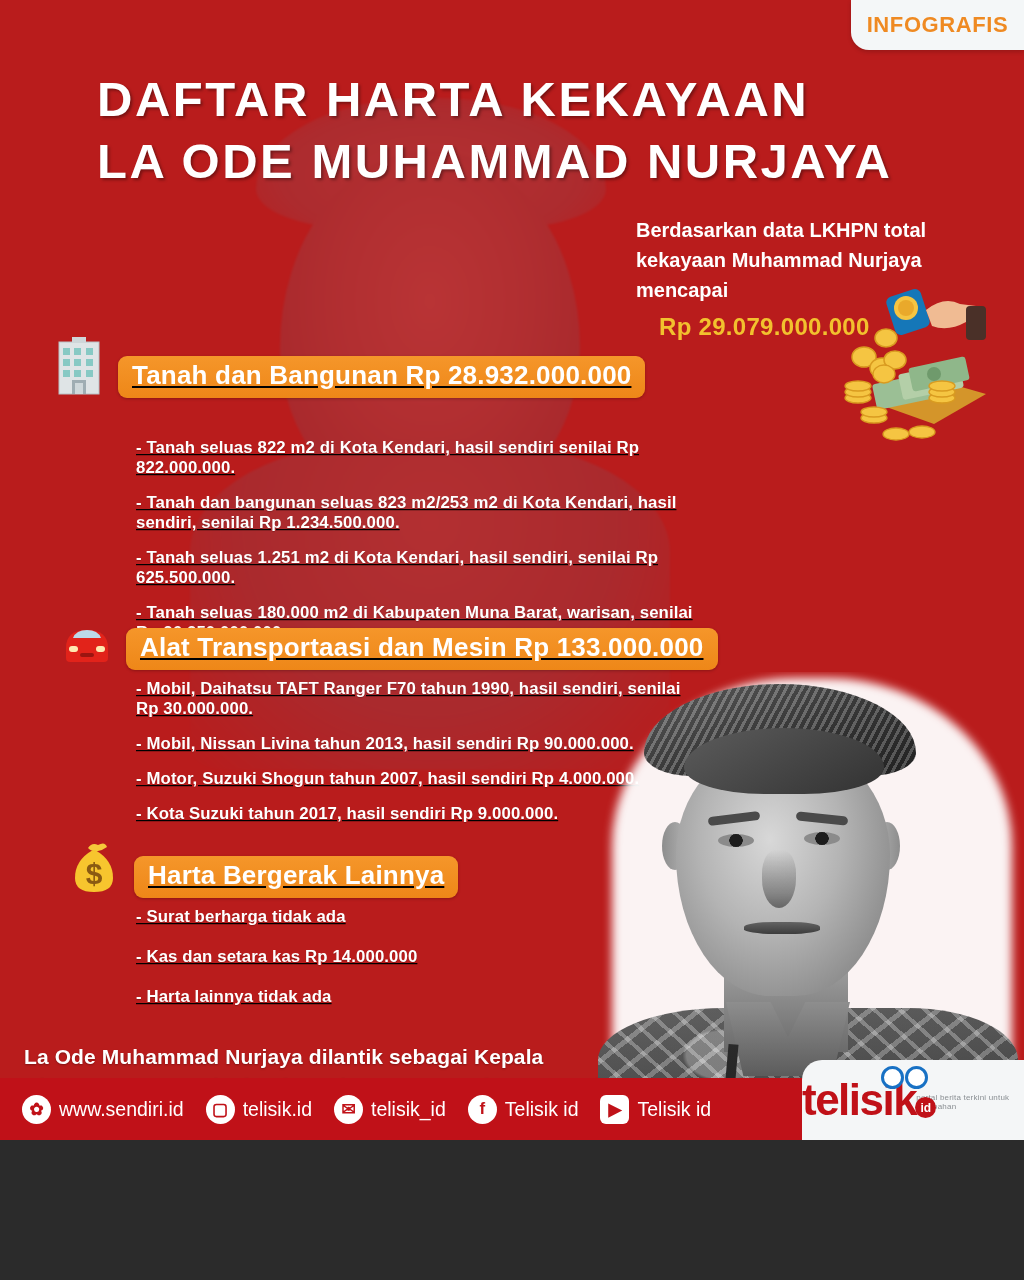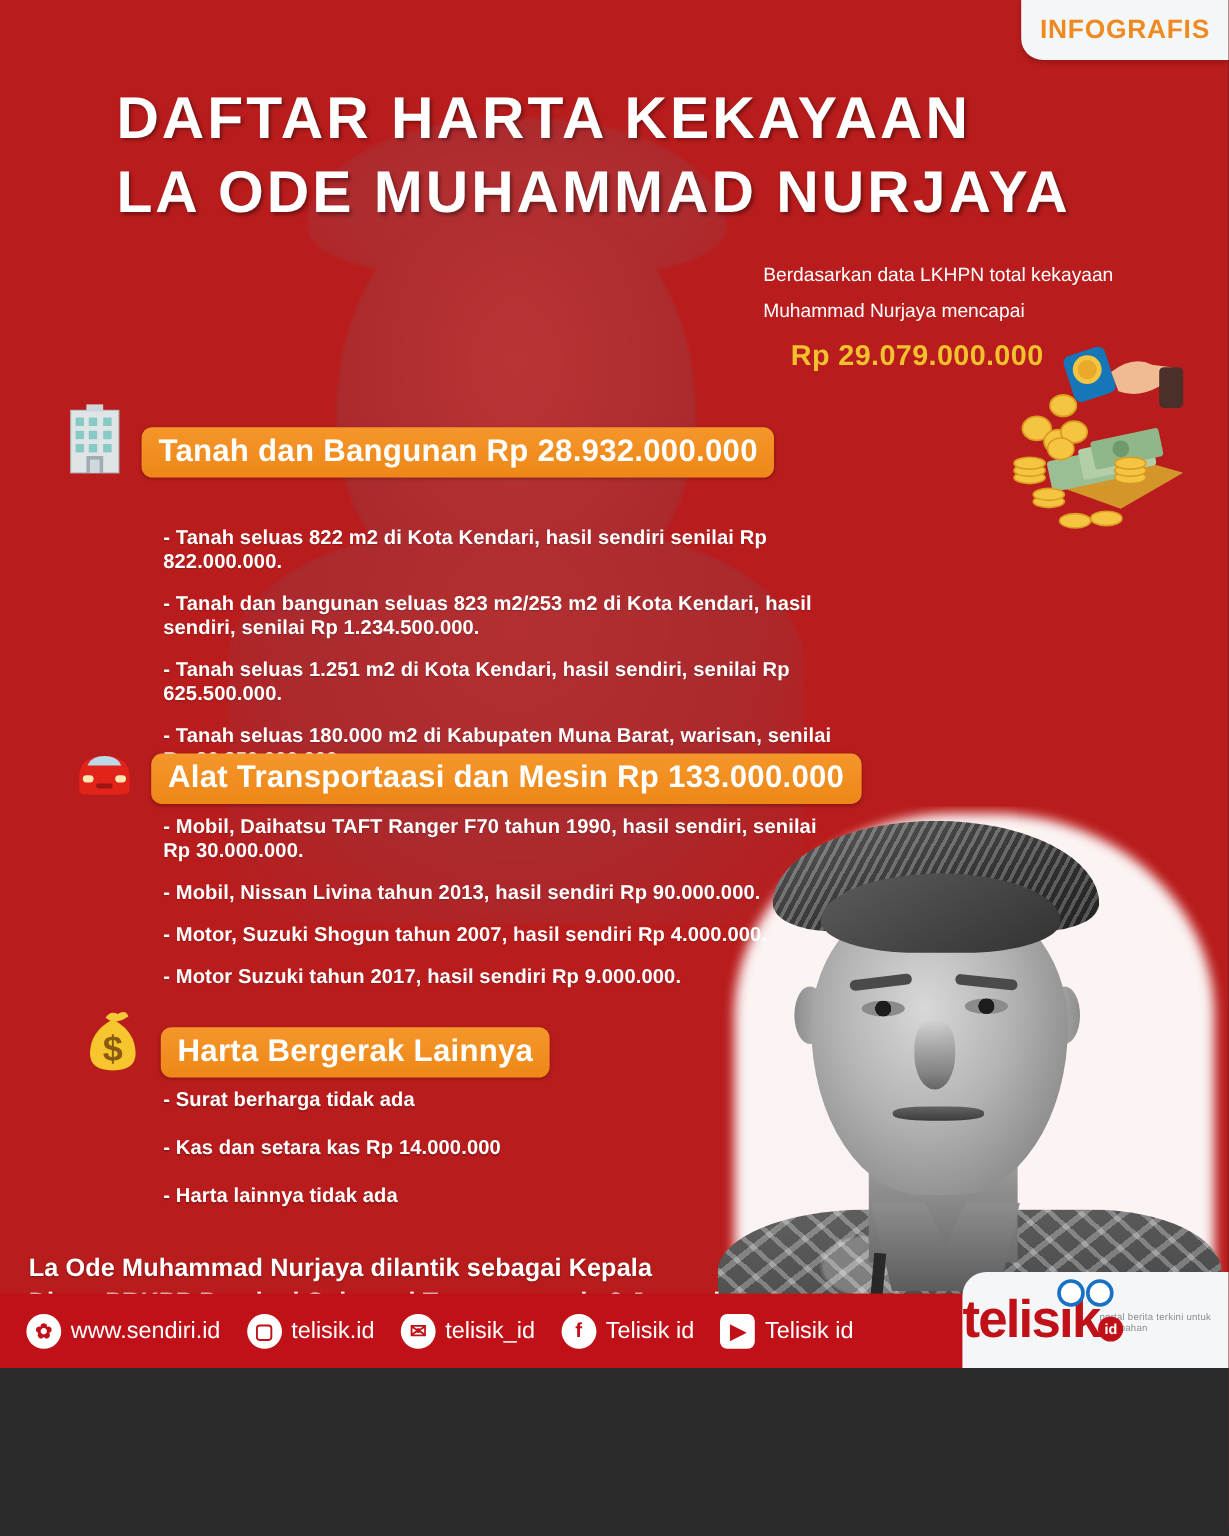--- a/index.html
+++ b/index.html
@@ -89,23 +89,23 @@
 
   
   .intro {
     position: absolute;
     left: 636px;
     top: 215px;
     width: 340px;
   }
   .intro-text {
     color: #ffffff;
-    font-size: 16px;
+    font-size: 20px;
     line-height: 30px;
-    font-weight: normal;
+    font-weight: bold;
   }
   .intro-total {
     margin-top: 8px;
     margin-left: 23px;
     color: #f2c12e;
     font-size: 24px;
     font-weight: bold;
     letter-spacing: .3px;
   }
 
@@ -113,21 +113,21 @@
   .money-illo {
     position: absolute;
     left: 838px;
     top: 282px;
     width: 180px;
     height: 165px;
     pointer-events: none;
   }
 
   
-  .section { position: absolute; }
+  .section { position: absolute; text-decoration: underline; }
   .section-head {
     display: flex;
     align-items: flex-end;
   }
   .sec-icon {
     width: 62px;
     height: 62px;
     flex: 0 0 62px;
     position: relative;
     margin-right: 8px;
@@ -451,21 +451,21 @@
           <rect x="40" y="38" width="9" height="6" rx="3" fill="#ffe9b0"></rect>
           <rect x="24" y="45" width="14" height="4" rx="2" fill="#9c1510"></rect>
         </svg>
       </div>
       <div class="chip">Alat Transportaasi dan Mesin Rp 133.000.000</div>
     </div>
     <div class="bullets">
       <div class="bullet">- Mobil, Daihatsu TAFT Ranger F70 tahun 1990, hasil sendiri, senilai Rp 30.000.000.</div>
       <div class="bullet">- Mobil, Nissan Livina tahun 2013, hasil sendiri Rp 90.000.000.</div>
       <div class="bullet">- Motor, Suzuki Shogun tahun 2007, hasil sendiri Rp 4.000.000.</div>
-      <div class="bullet">- Motor Suzuki tahun 2017, hasil sendiri Rp 9.000.000.</div>
+      <div class="bullet">- Kota Suzuki tahun 2017, hasil sendiri Rp 9.000.000.</div>
     </div>
   </div>
 
   <div class="section" id="sec-moving">
     <div class="section-head">
       <div class="sec-icon">
         <svg viewBox="0 0 62 62" width="62" height="62">
           <path d="M24 12 q4 -6 10 -3 q7 -4 9 2 q-4 3 -9 4 q-6 1 -10 -3 z" fill="#f5c93a"></path>
           <path d="M29 14 q-18 10 -18 28 q0 14 19 14 q19 0 19 -14 q0 -18 -18 -28 z" fill="#f7c52e"></path>
           <text x="30" y="48" font-size="30" font-weight="bold" fill="#8a5a12" text-anchor="middle" font-family="Liberation Sans, sans-serif">$</text>

